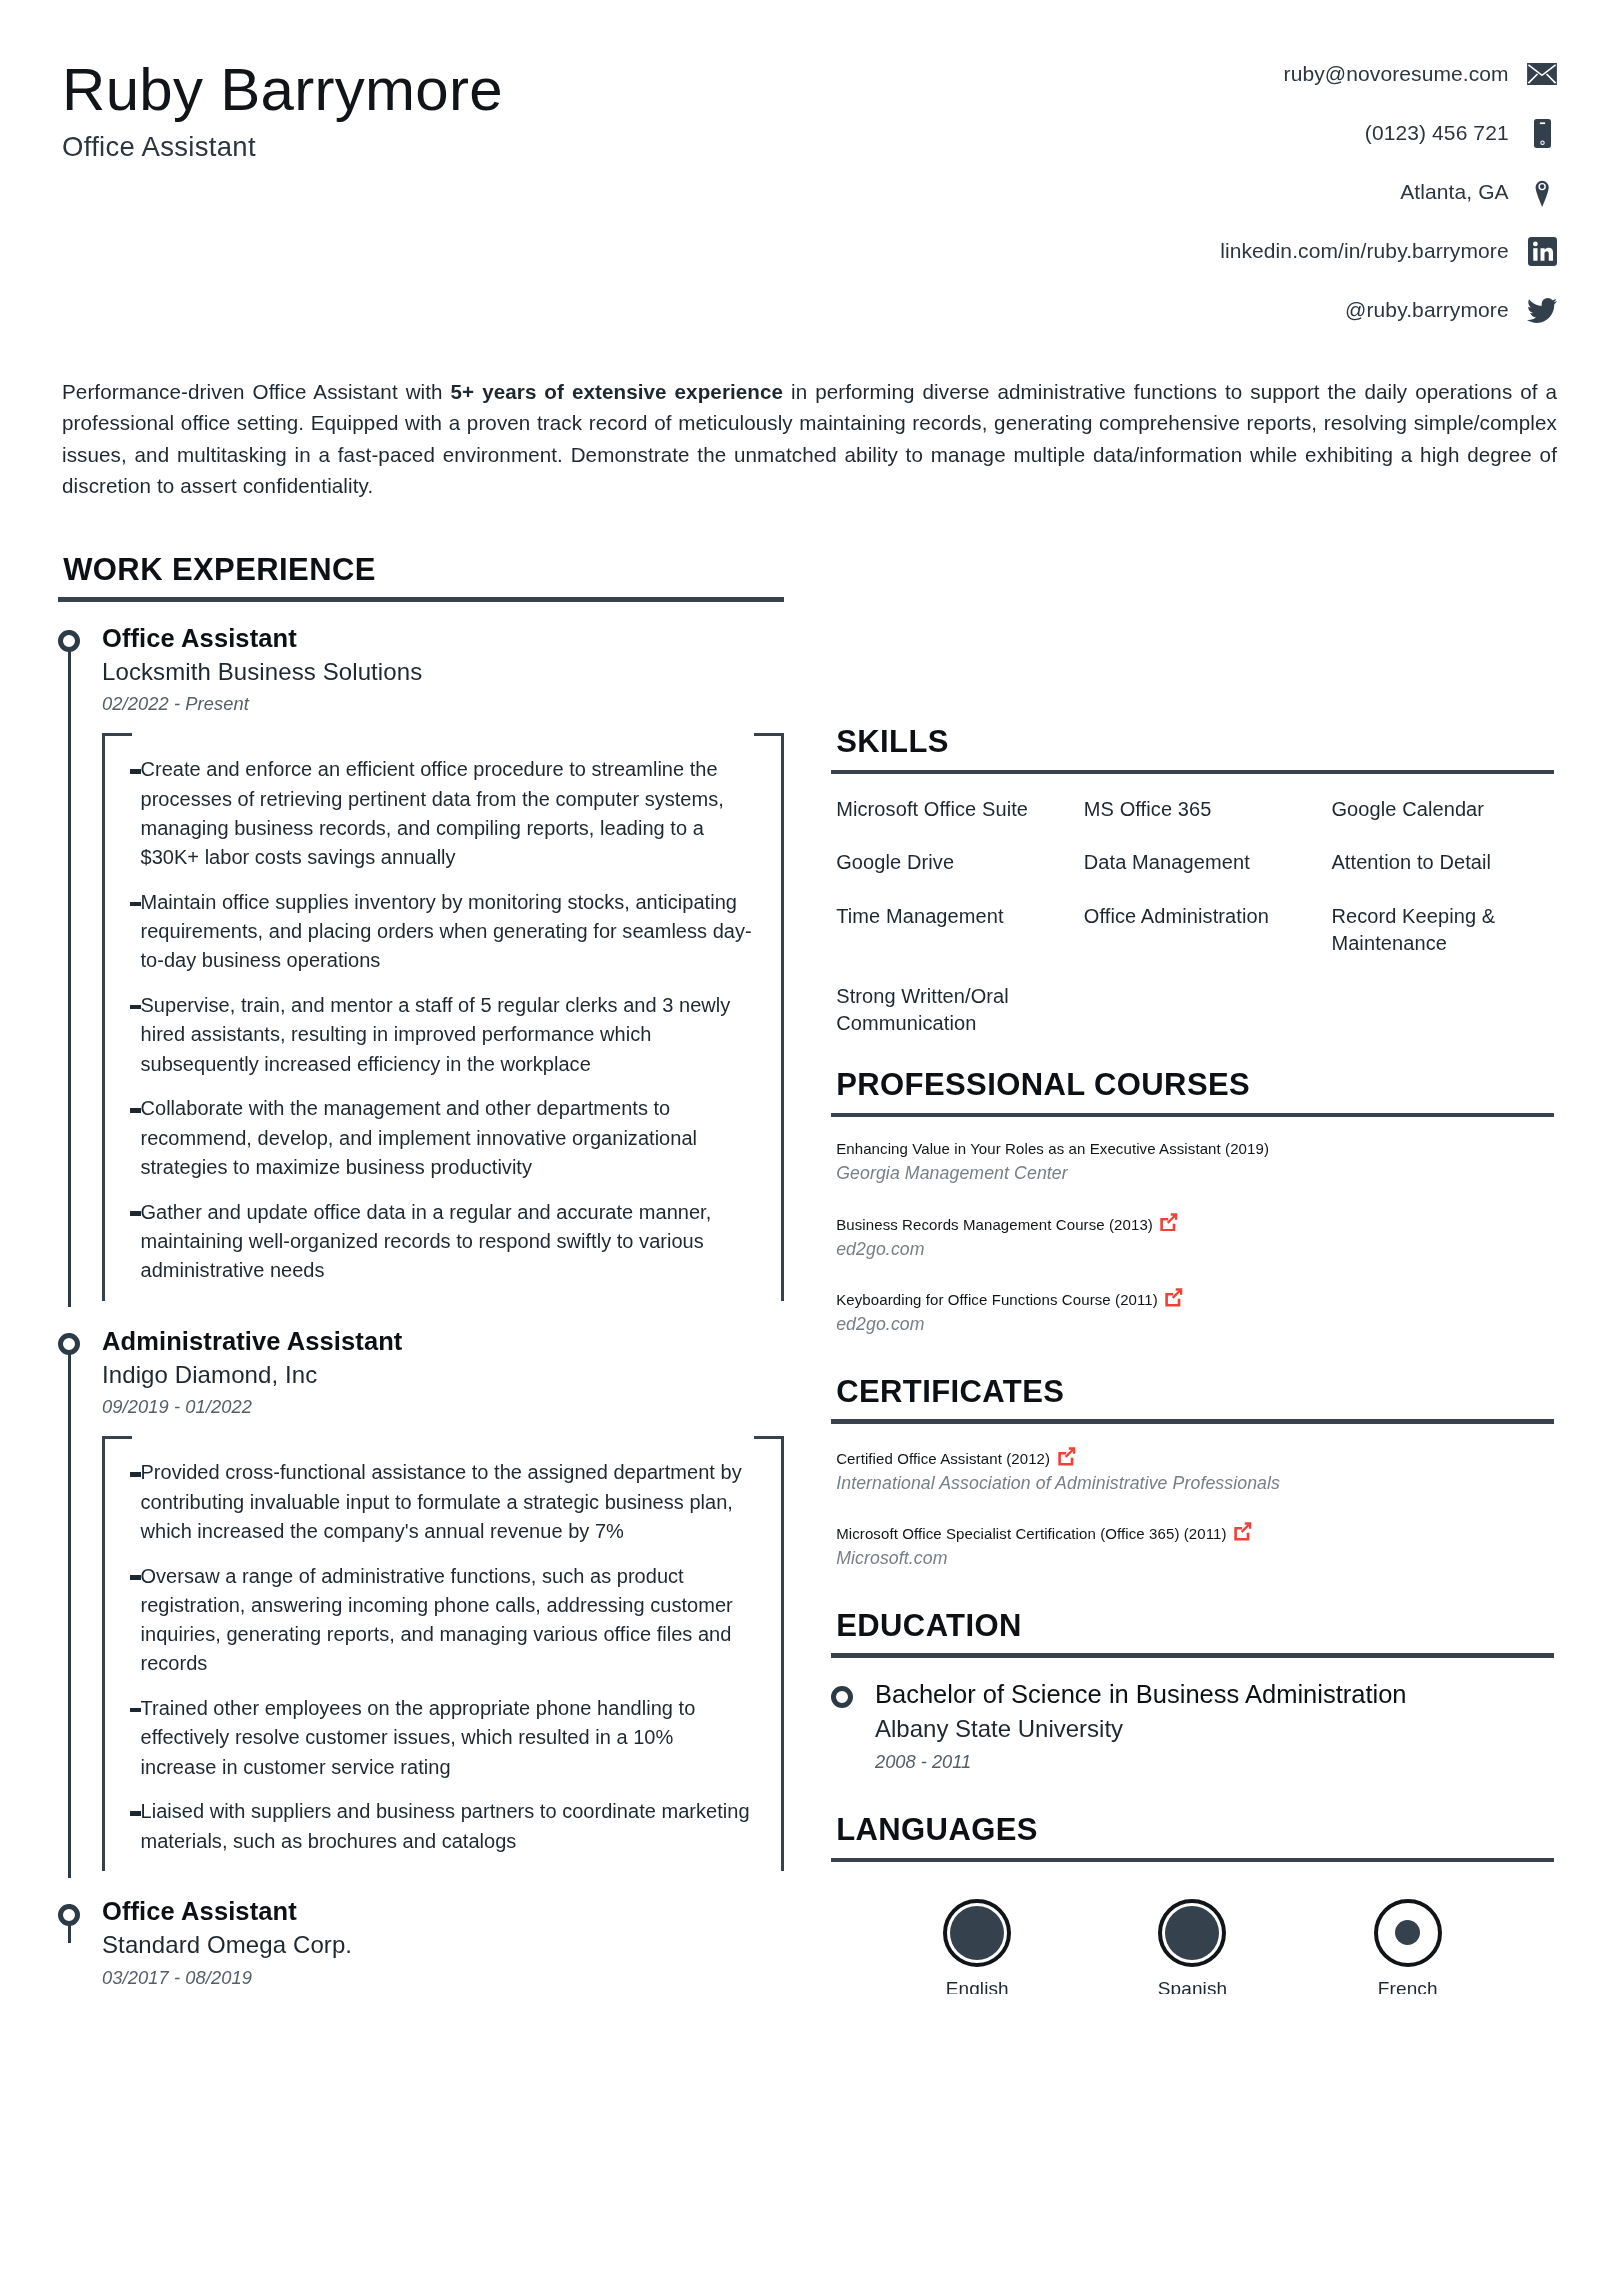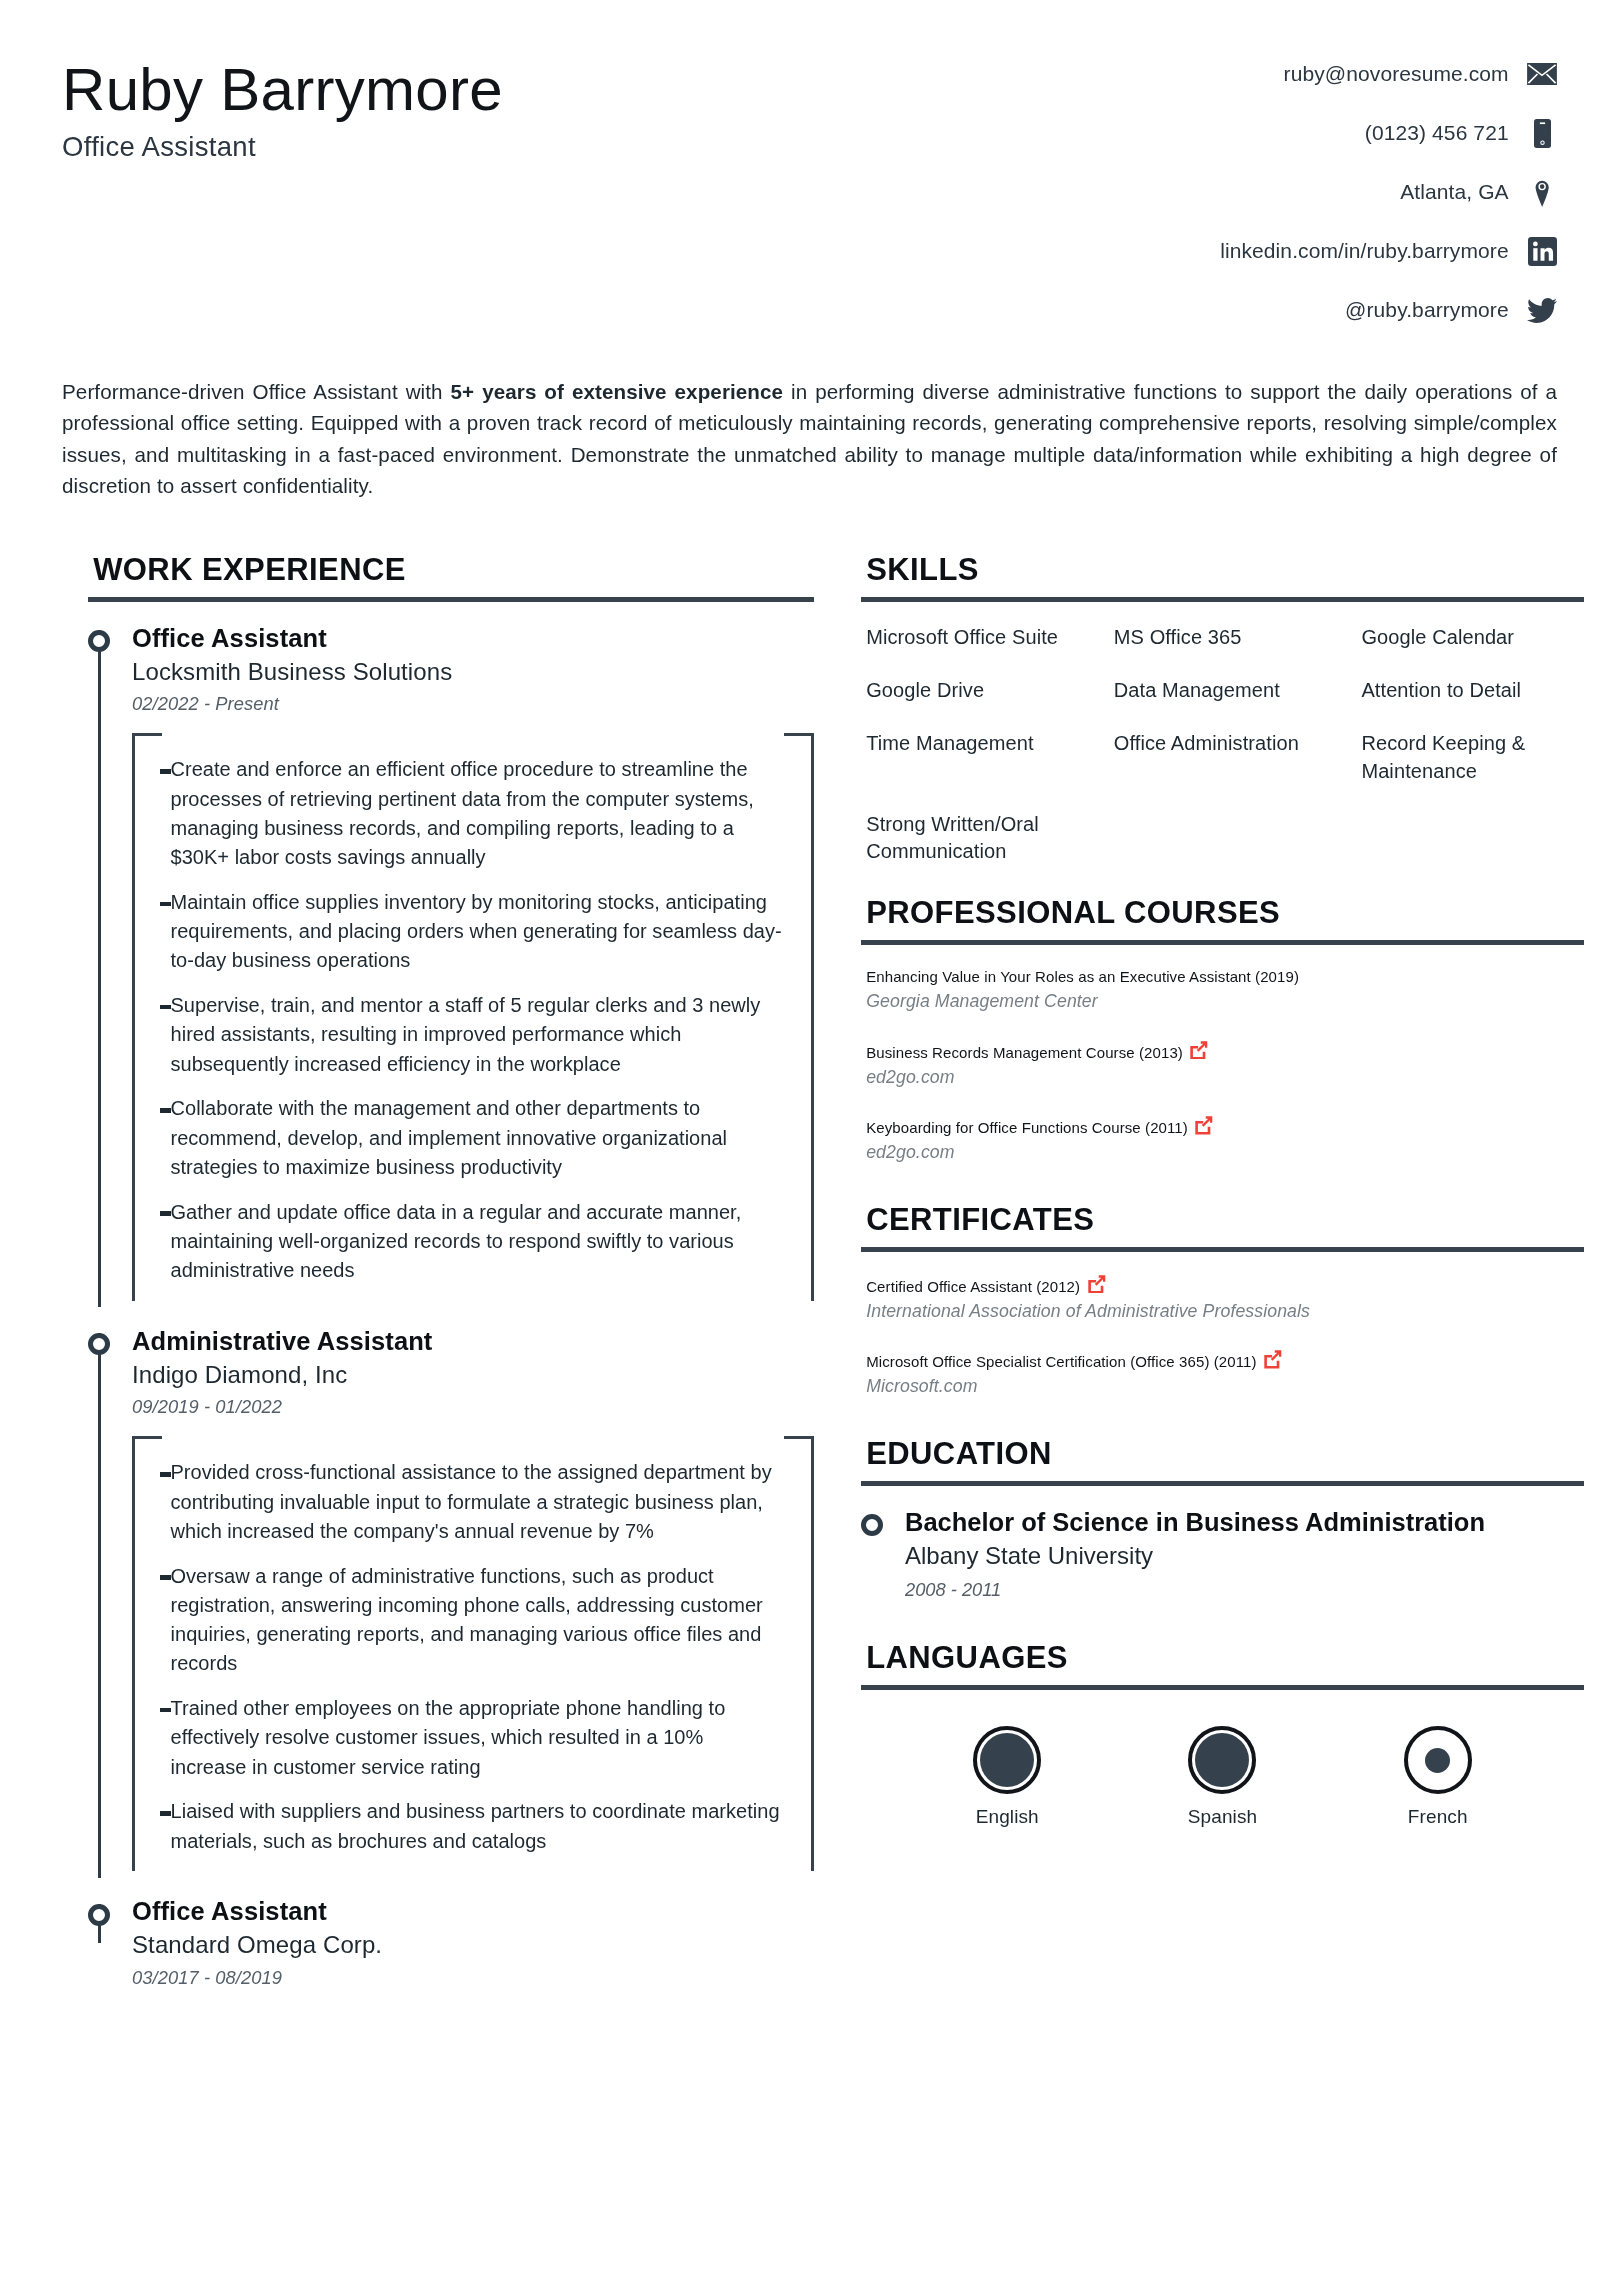--- a/index.html
+++ b/index.html
@@ -85,23 +85,23 @@
     color: #1d2830;
     text-align: justify;
     letter-spacing: 0.1px;
   }
   .summary b { font-weight: 700; }
 
   
   .columns {
     display: flex;
     margin-top: 51px;
-    padding: 0 65px 0 88px;
+    padding: 0 65px 0 58px;
     gap: 47px;
-    align-items: flex-start;
+    align-items: flex-end;
   }
   .col-left { width: 726px; flex: 0 0 726px; }
   .col-right { width: 723px; flex: 0 0 723px; }
 
   
   .section { margin-bottom: 6.5px; }
   .section-title {
     font-size: 31px;
     font-weight: 700;
     letter-spacing: 0.4px;
@@ -256,21 +256,21 @@
     font-style: italic;
     color: #777f86;
     letter-spacing: 0.1px;
     margin: 0;
   }
 
   
   .edu-entry { position: relative; padding-left: 44px; }
   .edu-degree {
     font-size: 25.5px;
-    font-weight: 700;
+    font-weight: 400;
     color: #0d1115;
     line-height: 1.16;
     margin: 0 0 5.2px 0;
   }
   .edu-school {
     font-size: 24px;
     color: #1d2830;
     line-height: 1.15;
     margin: 0 0 9.2px 0;
   }

